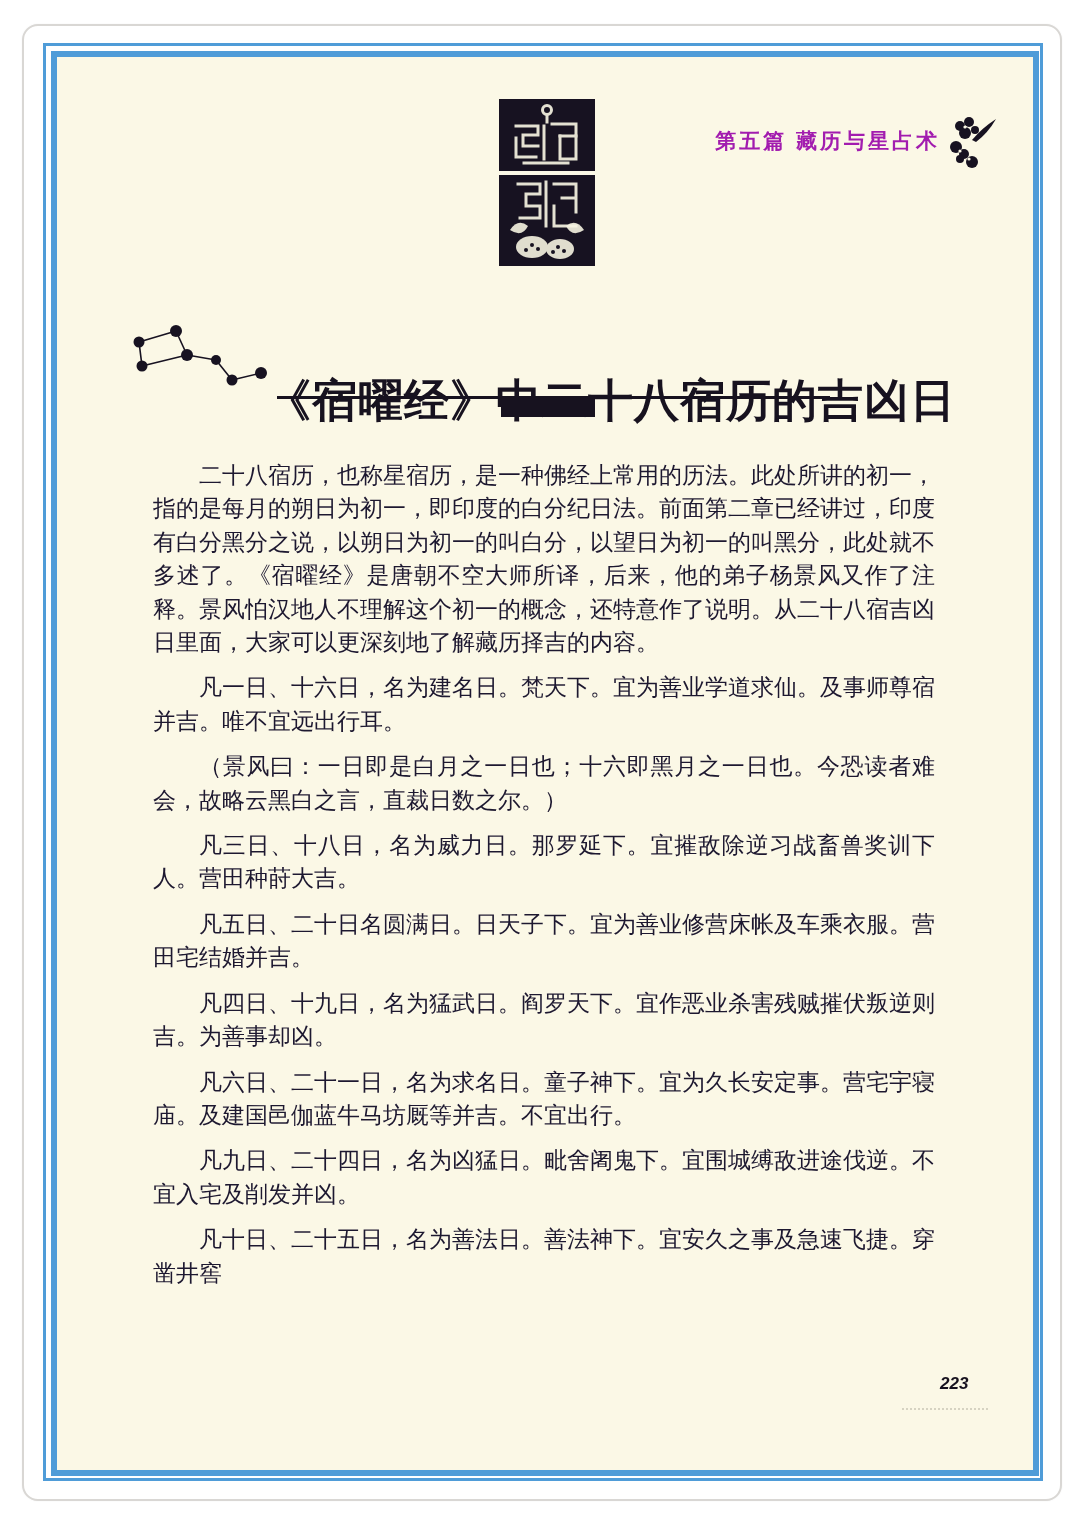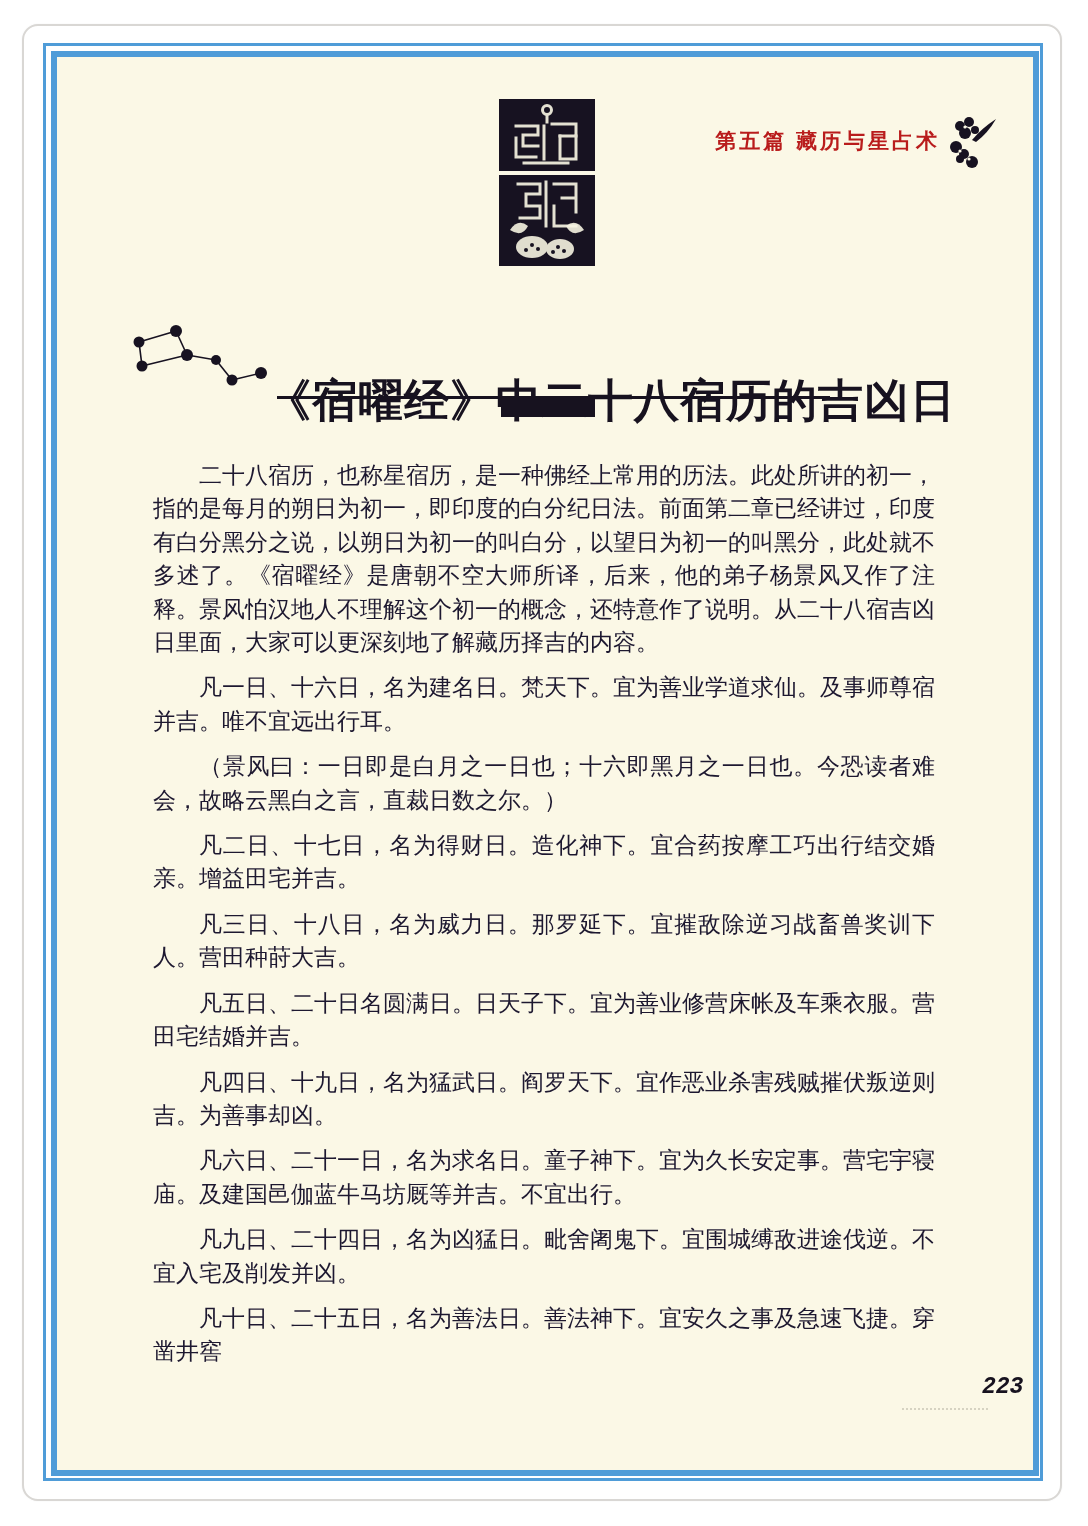--- a/index.html
+++ b/index.html
@@ -21,21 +21,21 @@
   }
   .frame-thick{
     position:absolute;left:51px;top:51px;width:988px;height:1425px;
     border:6px solid #4f9cd8;box-sizing:border-box;
     background:#fbf8e6;
   }
   .seal{position:absolute;left:498px;top:99px;}
   .chapter-header{
     position:absolute;left:640px;top:127px;width:300px;
     text-align:right;font-size:21px;font-weight:600;letter-spacing:3px;
-    font-family:"Liberation Sans","DejaVu Sans",sans-serif;color:#b91c1c;
+    font-family:"Liberation Sans","DejaVu Sans",sans-serif;color:#a21caf;
   }
   .flower{position:absolute;left:946px;top:112px;}
   .constellation{position:absolute;left:128px;top:322px;}
   .page-title{
     position:absolute;left:266px;top:328px;width:640px;
     font-size:45px;font-weight:bold;letter-spacing:1px;color:#17121f;
     font-family:"Liberation Serif","DejaVu Serif",serif;white-space:nowrap;margin-top:43px;
   }
   .title-rule{
     position:absolute;left:277px;top:396px;width:553px;height:3px;
@@ -47,23 +47,23 @@
   }
   .body-text{
     position:absolute;left:141px;top:447px;width:806px;
   }
   .body-text p{
     margin:12px;text-indent:2em;text-align:justify;
     font-size:23px;line-height:33.4px;color:#1d1830;
     font-family:"Liberation Serif","DejaVu Serif",serif;
   }
   .page-number{
-    position:absolute;left:982px;top:1374px;width:60px;
-    font-size:23px;font-weight:bold;font-style:italic;color:#17121f;
-    font-family:Liberation Mono, monospace;
+    position:absolute;left:940px;top:1374px;width:60px;
+    font-size:17px;font-weight:bold;font-style:italic;color:#17121f;
+    font-family:Liberation Sans, sans-serif;
   }
   .scan-dots{
     position:absolute;left:902px;top:1408px;width:86px;height:0;
     border-top:2px dotted #d6d3c2;
   }
 </style>
 </head>
 <body>
 
 <div class="card"></div>
@@ -152,21 +152,20 @@
 </div>
 
 <div class="page-title">《宿曜经》中二十八宿历的吉凶日</div>
 <div class="title-rule"></div>
 <div class="title-block"></div>
 
 <div class="body-text">
   <p>二十八宿历，也称星宿历，是一种佛经上常用的历法。此处所讲的初一，指的是每月的朔日为初一，即印度的白分纪日法。前面第二章已经讲过，印度有白分黑分之说，以朔日为初一的叫白分，以望日为初一的叫黑分，此处就不多述了。《宿曜经》是唐朝不空大师所译，后来，他的弟子杨景风又作了注释。景风怕汉地人不理解这个初一的概念，还特意作了说明。从二十八宿吉凶日里面，大家可以更深刻地了解藏历择吉的内容。</p>
   <p>凡一日、十六日，名为建名日。梵天下。宜为善业学道求仙。及事师尊宿并吉。唯不宜远出行耳。</p>
   <p>（景风曰：一日即是白月之一日也；十六即黑月之一日也。今恐读者难会，故略云黑白之言，直裁日数之尔。）</p>
-  <p>凡二日、十七日，名为得财日。造化神下。宜合药按摩工巧出行结交婚亲。增益田宅并吉。</p>
   <p>凡三日、十八日，名为威力日。那罗延下。宜摧敌除逆习战畜兽奖训下人。营田种莳大吉。</p>
   <p>凡五日、二十日名圆满日。日天子下。宜为善业修营床帐及车乘衣服。营田宅结婚并吉。</p>
   <p>凡四日、十九日，名为猛武日。阎罗天下。宜作恶业杀害残贼摧伏叛逆则吉。为善事却凶。</p>
   <p>凡六日、二十一日，名为求名日。童子神下。宜为久长安定事。营宅宇寝庙。及建国邑伽蓝牛马坊厩等并吉。不宜出行。</p>
   <p>凡九日、二十四日，名为凶猛日。毗舍阇鬼下。宜围城缚敌进途伐逆。不宜入宅及削发并凶。</p>
   <p>凡十日、二十五日，名为善法日。善法神下。宜安久之事及急速飞捷。穿凿井窖</p>
 </div>
 
 <div class="page-number">223</div>
 <div class="scan-dots"></div>

